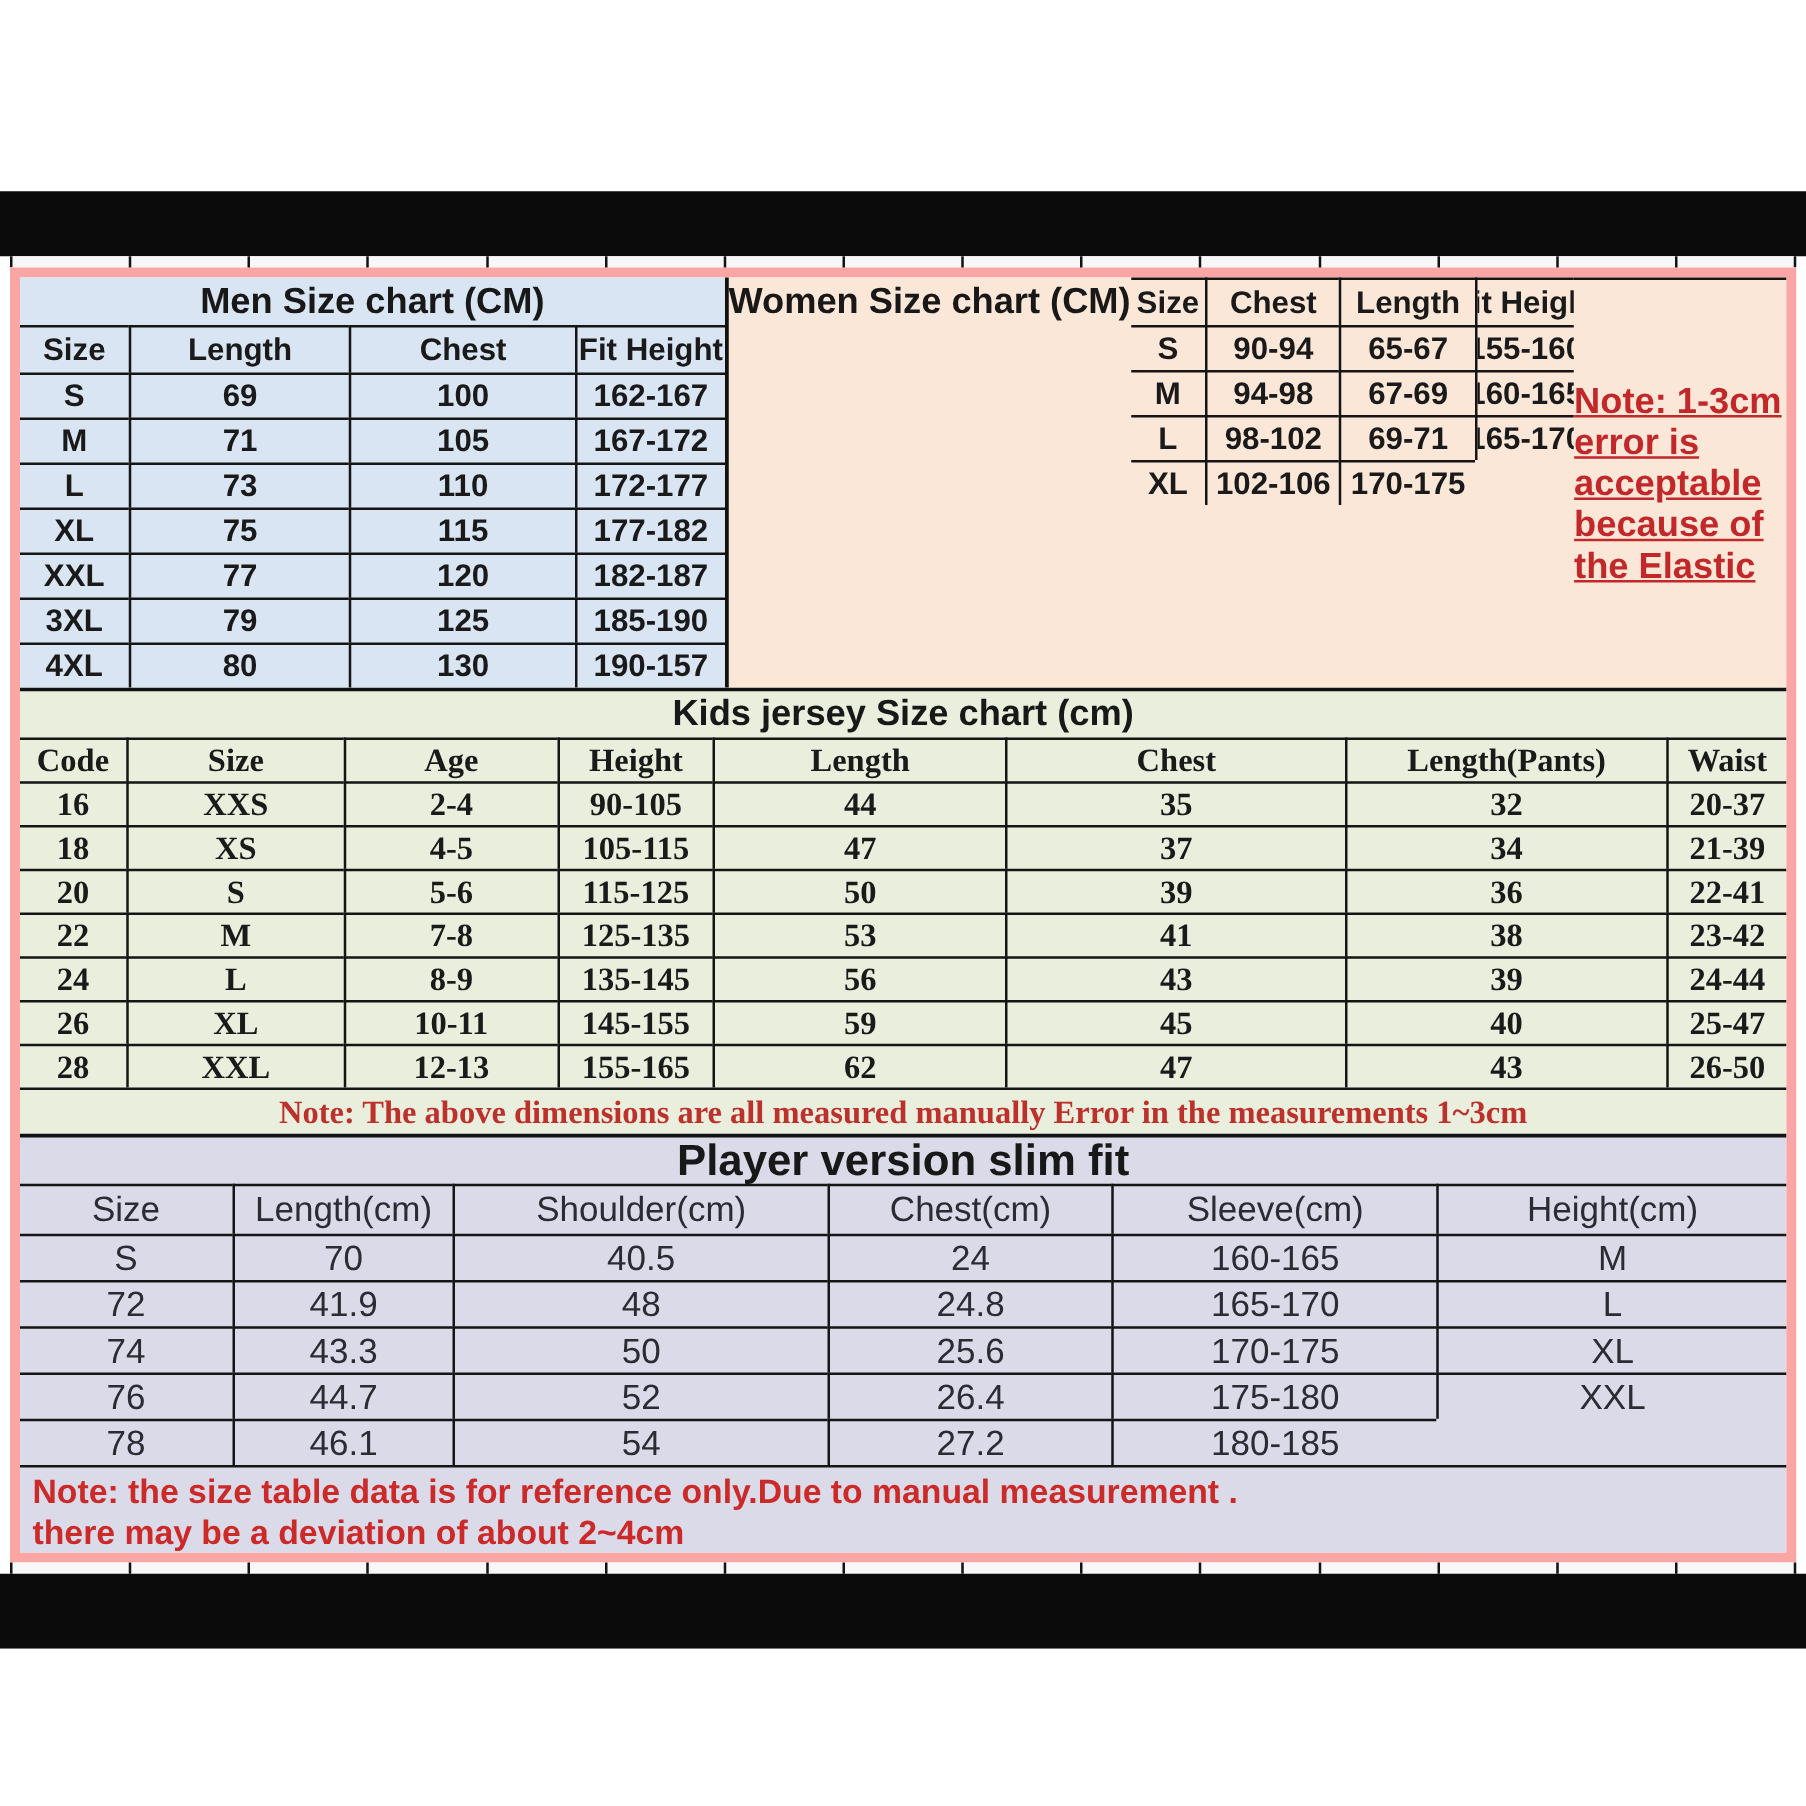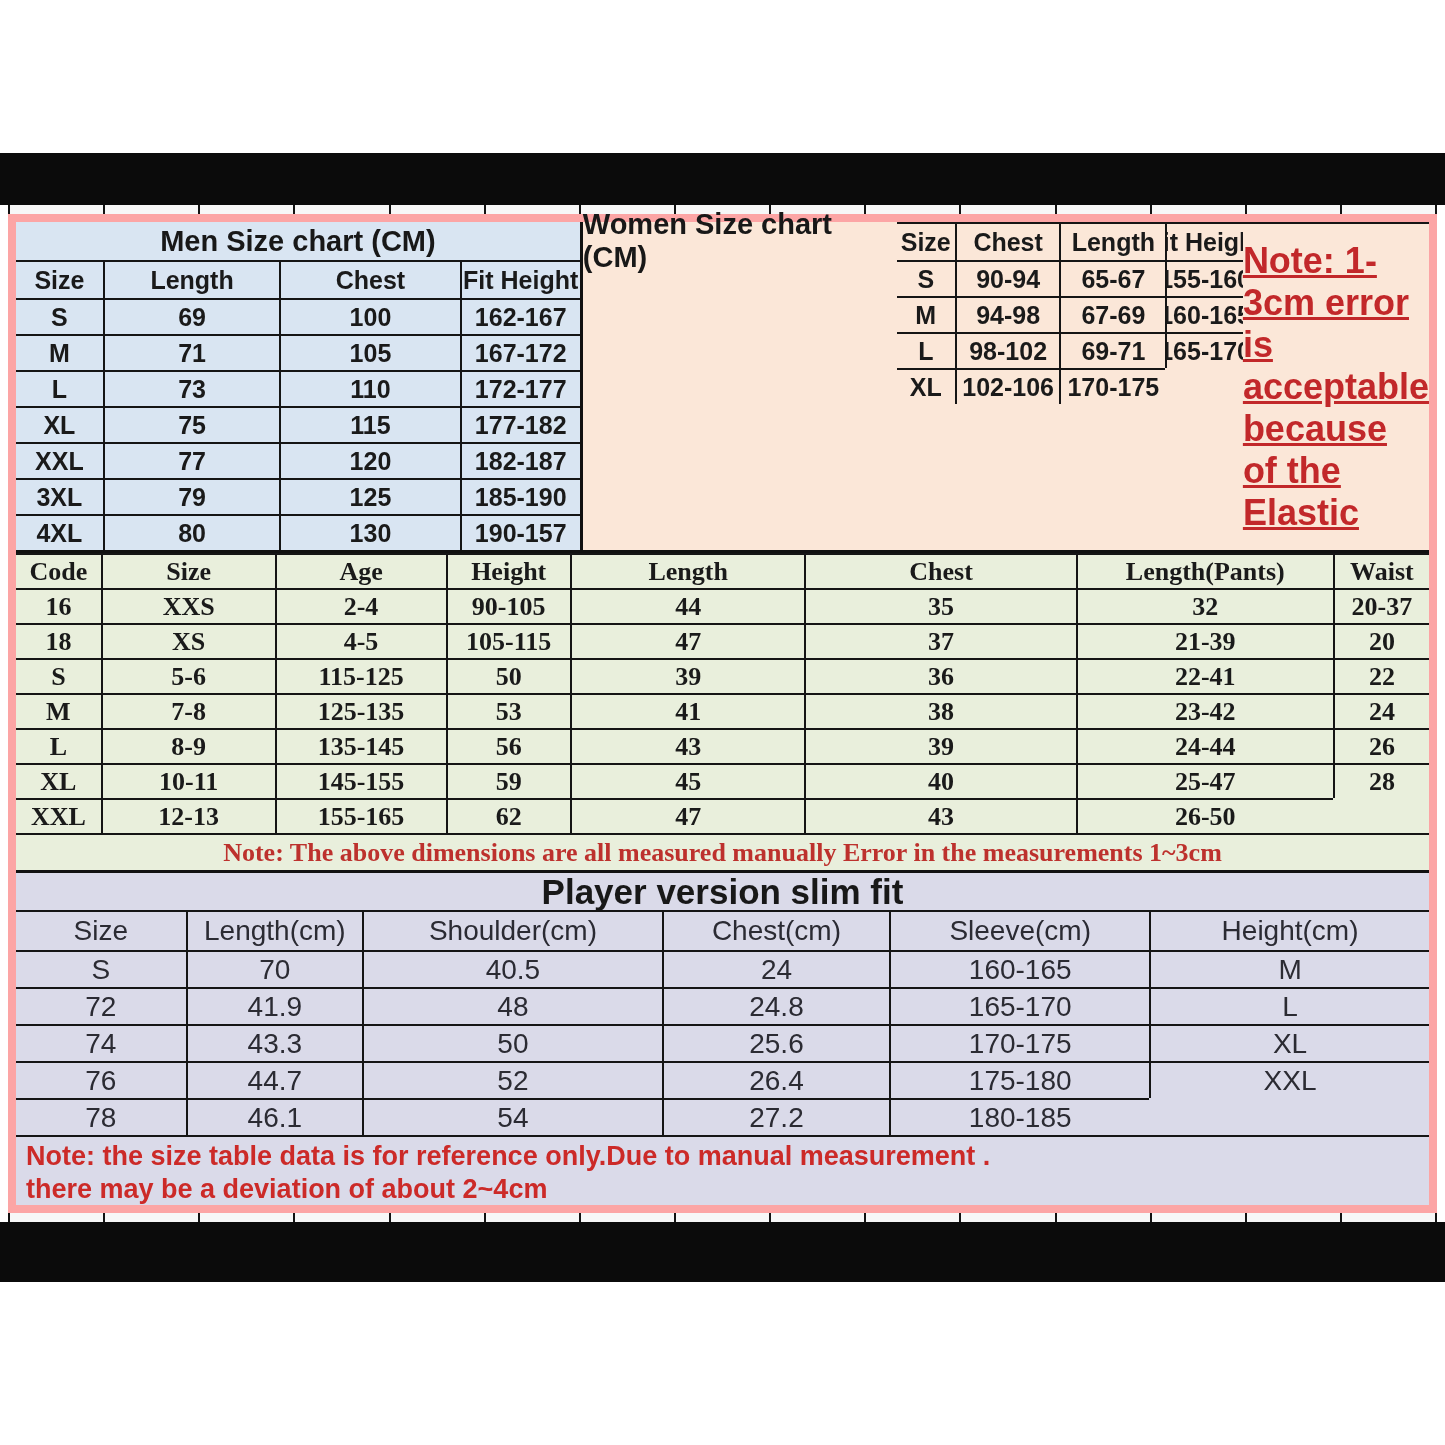--- a/index.html
+++ b/index.html
@@ -53,21 +53,21 @@
   .men-grid, .women-grid {
     display: grid;
     font-weight: 700; font-size: 25px;
   }
   .men-grid   { grid-template-columns: 15.4% 31.3% 32% 21.3%; grid-template-rows: 38px repeat(7, 36px); }
   .women-grid { grid-template-columns: 16.8% 30.2% 30.6% 22.4%; grid-template-rows: 38px repeat(4, 36px); }
 
   .women-note {
     flex: 1; border-top: 2.5px solid #151515;
     display: flex; align-items: center; justify-content: center;
-    color: #c2282a; font-weight: 700; font-size: 36px;
+    color: #c2282a; font-weight: 700; font-size: 29px;
     text-decoration: underline;
   }
 
   
   .kids-sec { background: #e9efdc; border-top: 3px solid #111; }
   .kids-sec .tbl-title { height: 37px; }
   .kids-grid {
     display: grid;
     grid-template-columns: 6% 12.3% 12.1% 8.8% 16.6% 19.2% 18.2% 6.8%;
     grid-template-rows: 35px repeat(7, 35px);
@@ -187,20 +187,21 @@
           <div class="c">XL</div>
           <div class="c">102-106</div>
           <div class="c">170-175</div>
         </div>
       <div class="women-note">Note: 1-3cm error is acceptable because of the Elastic</div>
     </div>
 
   </div>
 
   <div class="kids-sec">
+    <div class="tbl-title">Kids jersey Size chart (cm)</div>
     <div class="kids-grid cols8">
         <div class="c">Code</div>
         <div class="c">Size</div>
         <div class="c">Age</div>
         <div class="c">Height</div>
         <div class="c">Length</div>
         <div class="c">Chest</div>
         <div class="c">Length(Pants)</div>
         <div class="c">Waist</div>
         <div class="c">16</div>
@@ -210,20 +211,21 @@
         <div class="c">44</div>
         <div class="c">35</div>
         <div class="c">32</div>
         <div class="c">20-37</div>
         <div class="c">18</div>
         <div class="c">XS</div>
         <div class="c">4-5</div>
         <div class="c">105-115</div>
         <div class="c">47</div>
         <div class="c">37</div>
+        <div class="c">34</div>
         <div class="c">21-39</div>
         <div class="c">20</div>
         <div class="c">S</div>
         <div class="c">5-6</div>
         <div class="c">115-125</div>
         <div class="c">50</div>
         <div class="c">39</div>
         <div class="c">36</div>
         <div class="c">22-41</div>
         <div class="c">22</div>

